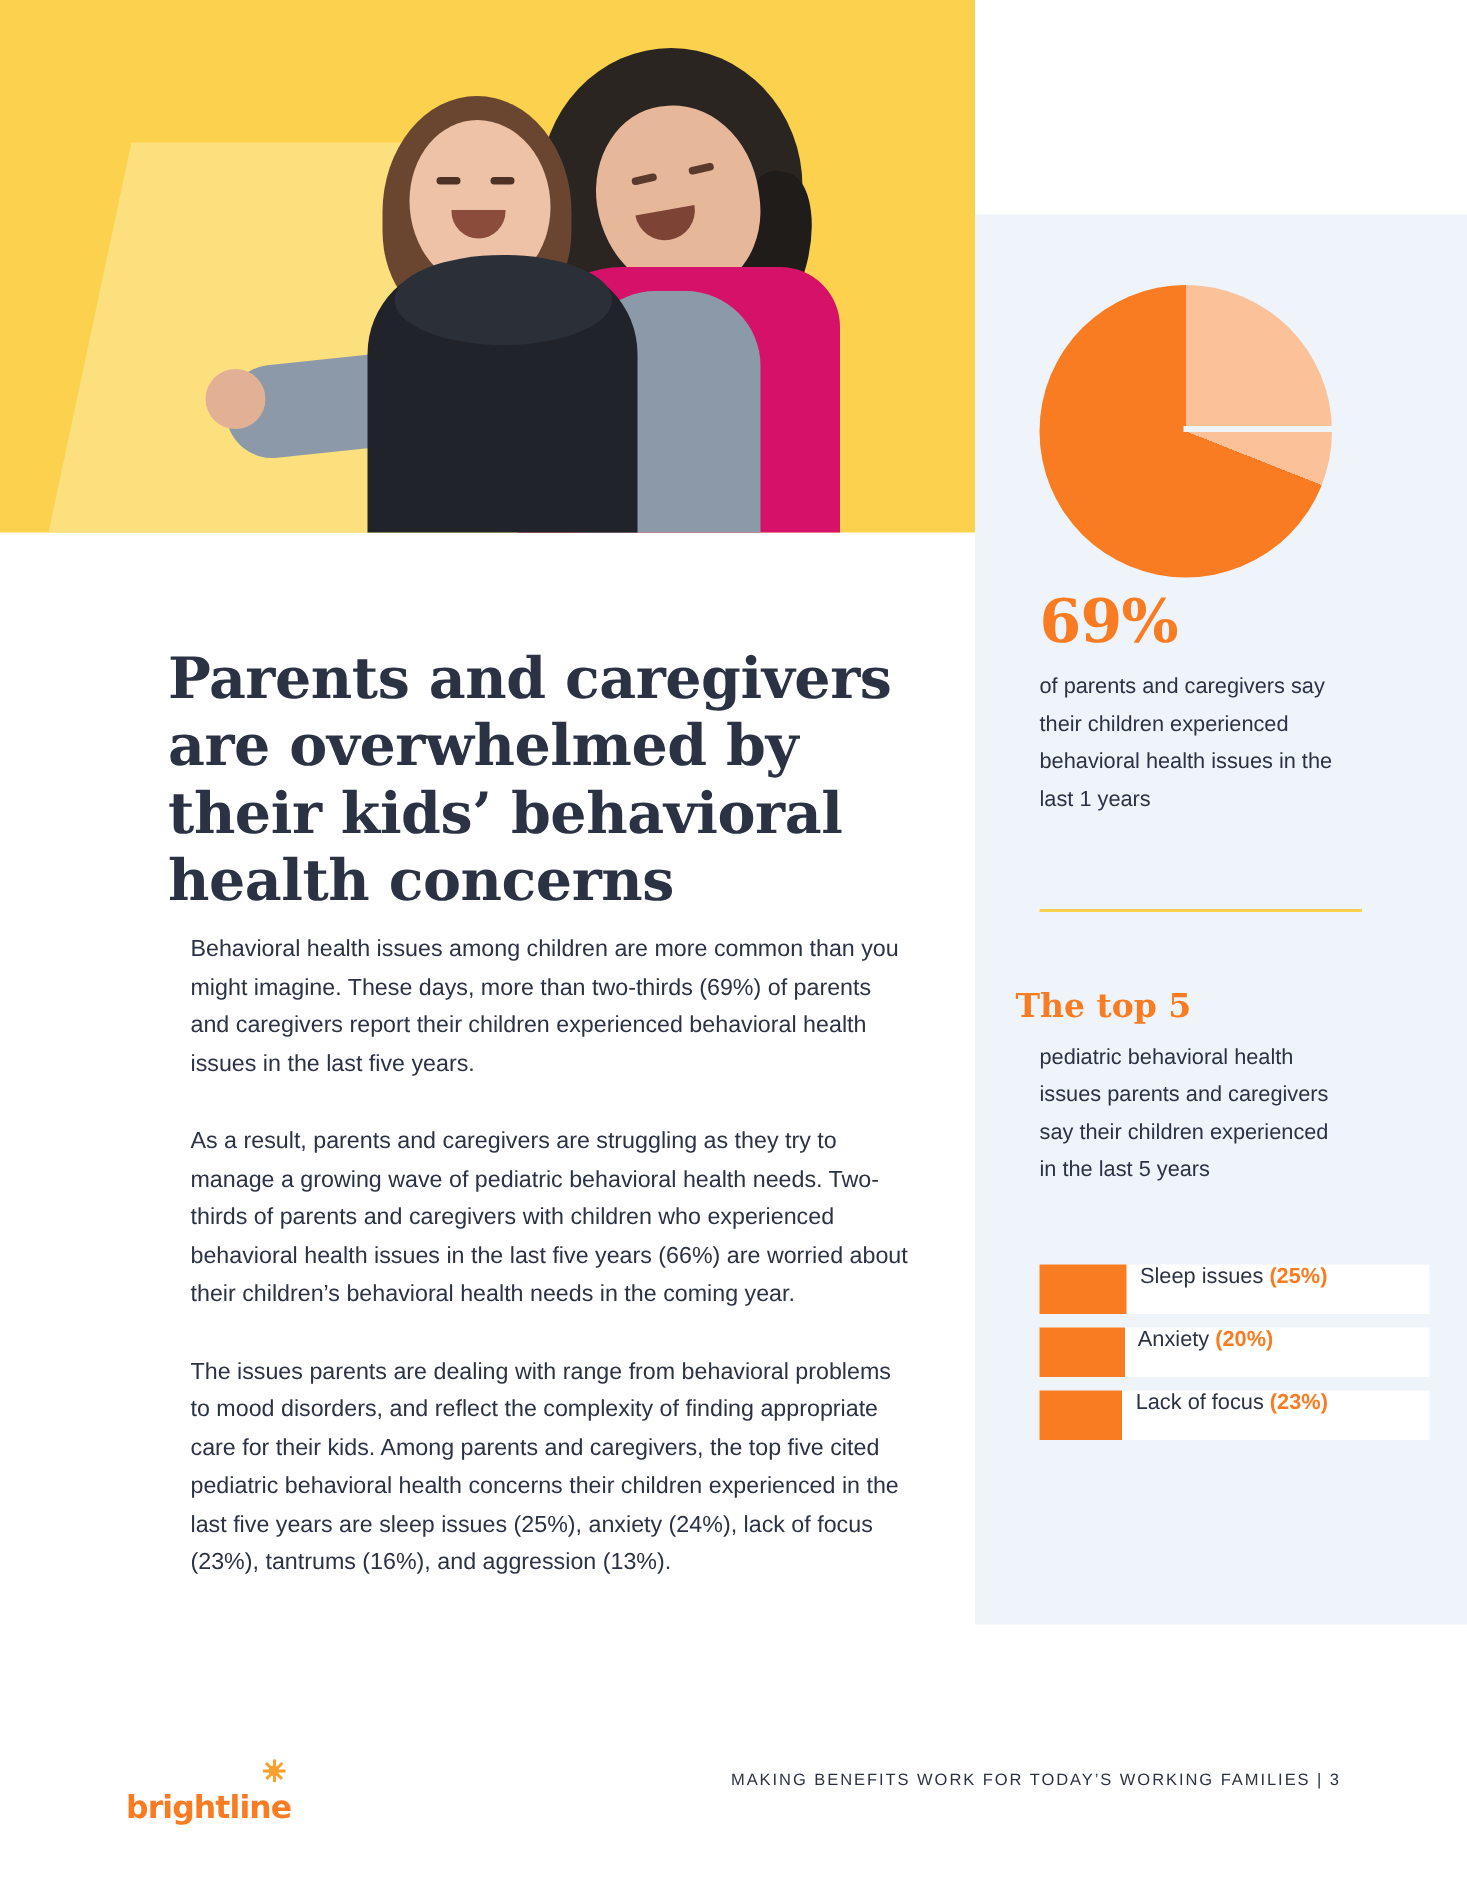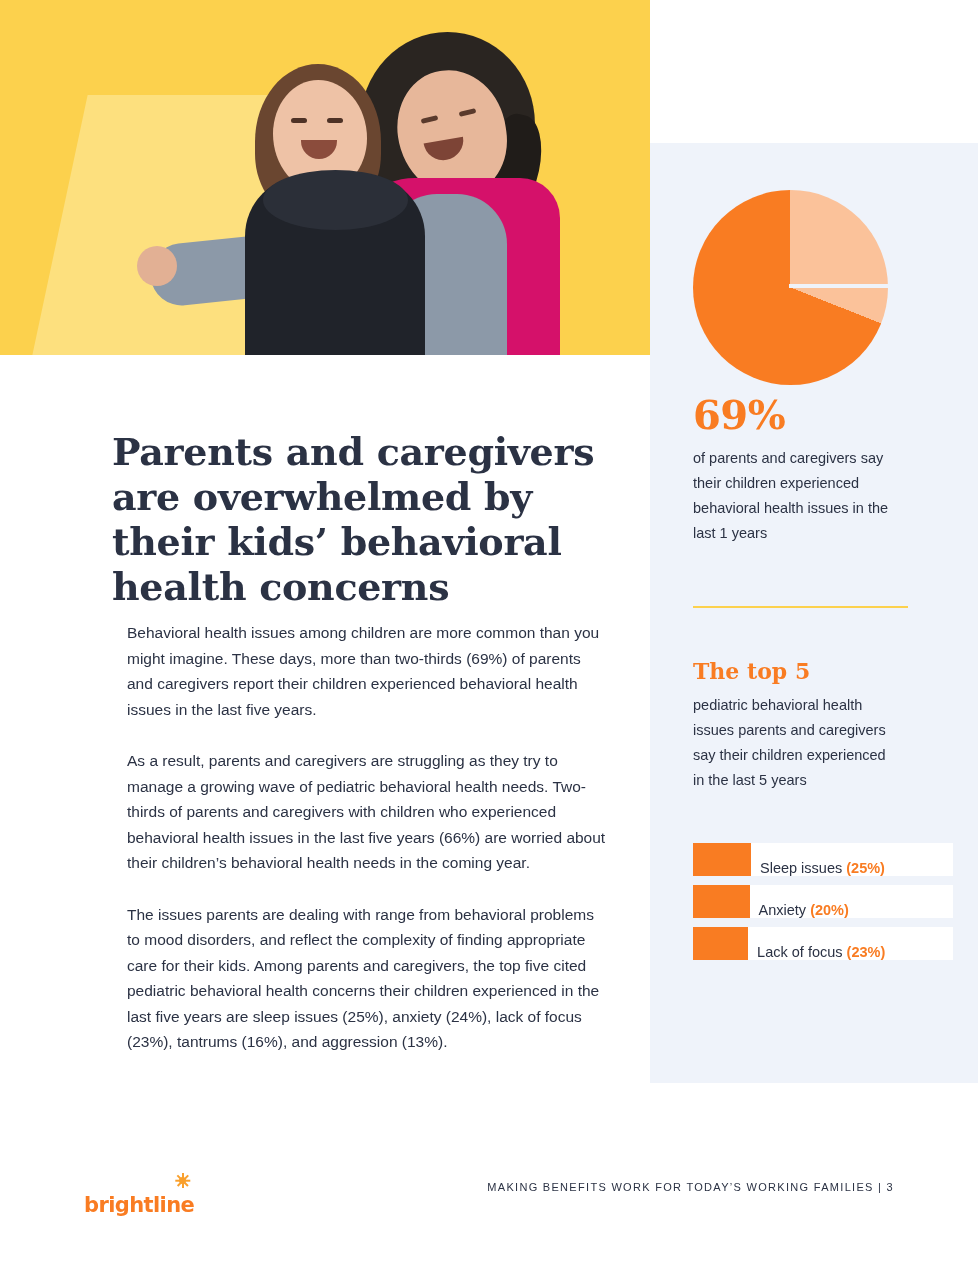--- a/index.html
+++ b/index.html
@@ -236,21 +236,21 @@
   .divider {
     position: absolute;
     left: 43px;
     top: 463px;
     width: 215px;
     height: 2px;
     background: #fcd14d;
   }
   .top5-title {
     position: absolute;
-    left: 43px;
+    left: 27px;
     top: 515px;
     font-family: "DejaVu Serif", serif;
     font-weight: bold;
     font-size: 22px;
     color: #f97c22;
   }
   .top5-caption {
     position: absolute;
     left: 43px;
     top: 550px;
@@ -259,21 +259,21 @@
     line-height: 25px;
   }
   .bars {
     position: absolute;
     left: 43px;
     top: 700px;
     width: 260px;
   }
   .bar-row {
     display: flex;
-    align-items: flex-end;
+    align-items: flex-start;
     height: 33px;
     margin-bottom: 9px;
     background: #ffffff;
   }
   .bar-fill {
     height: 33px;
     background: #f97c22;
     flex: 0 0 auto;
   }
   .bar-label {

